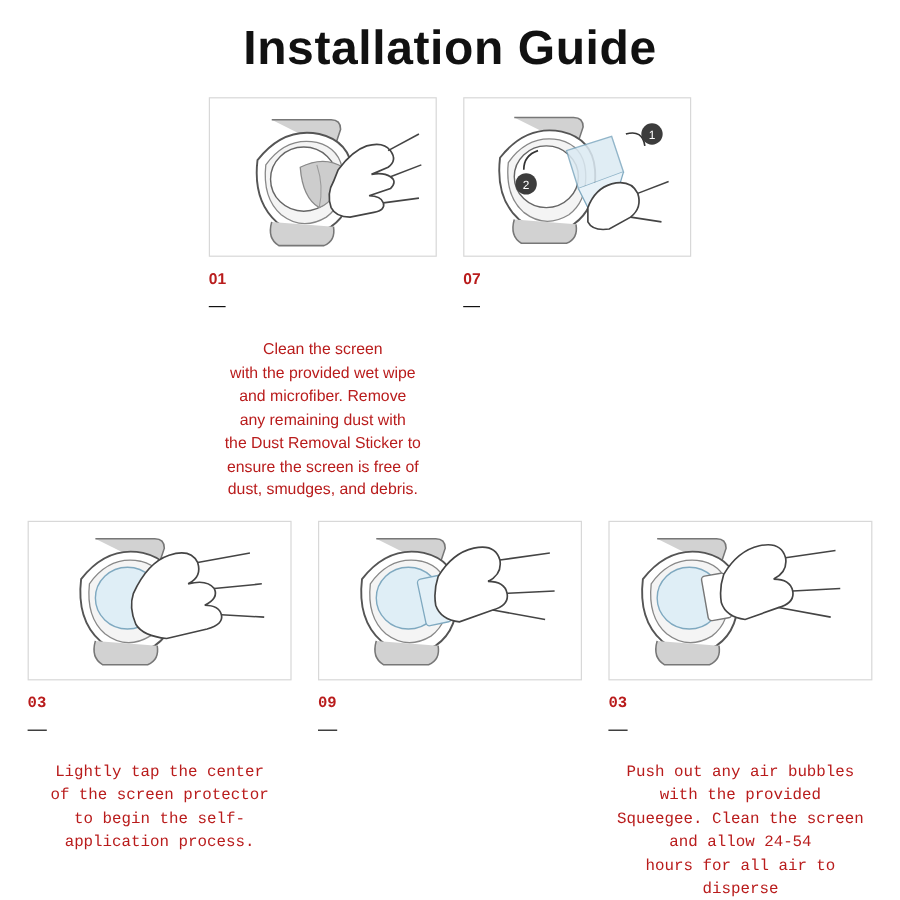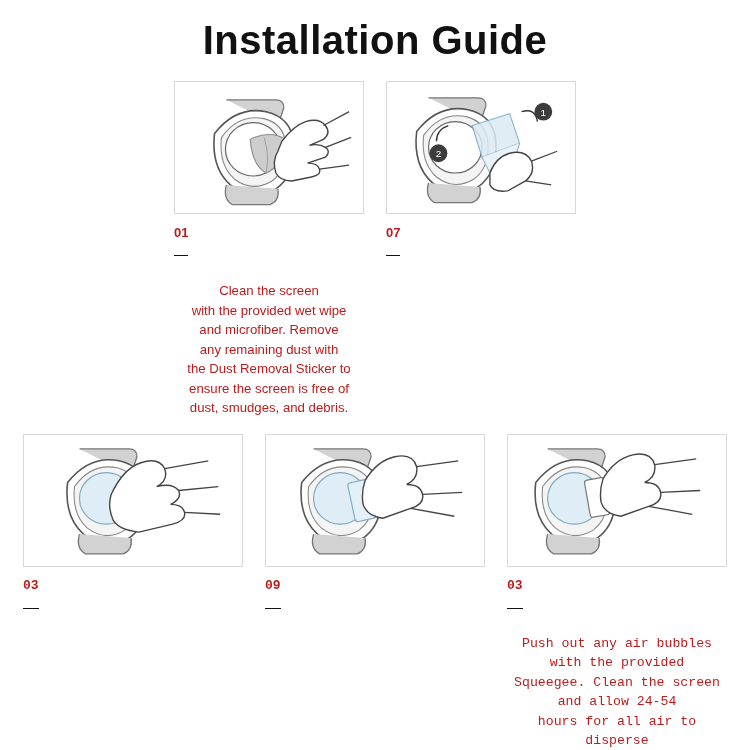--- a/index.html
+++ b/index.html
@@ -167,20 +167,24 @@
                      Q150 48 156 56 Q160 64 148 70
                      Q160 70 162 78 Q164 86 150 90
                      L116 98 Q96 96 90 86 Q84 72 88 60 Z" fill="#ffffff" stroke="#444" stroke-width="1.4"></path>
             <path d="M142 34 L186 26" stroke="#444" stroke-width="1.3"></path>
             <path d="M156 56 L196 52" stroke="#444" stroke-width="1.3"></path>
             <path d="M162 78 L198 80" stroke="#444" stroke-width="1.3"></path>
           </g>
         </svg>
       </div>
       <div class="step-num">03</div>
+      <div class="step-text">Lightly tap the center
+of the screen protector
+to begin the self-
+application process.</div>
     </div>
 
     <div class="col-bottom">
       <div class="panel panel-bottom">
         <svg class="ill" viewBox="0 0 220 133">
           <g fill="none" stroke="#555" stroke-width="1.3">
             <path d="M48 14 L98 14 Q106 14 106 22 L100 40" fill="#d2d2d2" stroke="#777"></path>
             <path d="M36 48 Q32 82 52 100 Q74 118 98 104 Q118 90 116 58 Q114 32 88 26 Q58 20 36 48 Z" fill="#ffffff" stroke="#555" stroke-width="1.6"></path>
             <path d="M43 52 Q40 80 56 94 Q74 108 94 96 Q110 84 108 59 Q106 38 86 33 Q60 28 43 52 Z" fill="#f4f4f4" stroke="#888" stroke-width="1.1"></path>
             <ellipse cx="75" cy="64" rx="27" ry="26" fill="#dfeef6" stroke="#7fa9c0" stroke-width="1.2"></ellipse>

